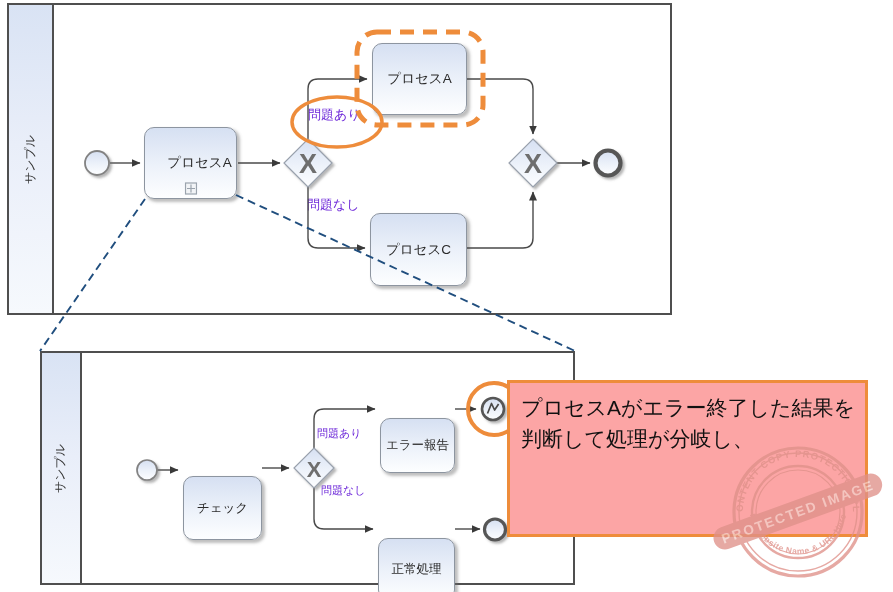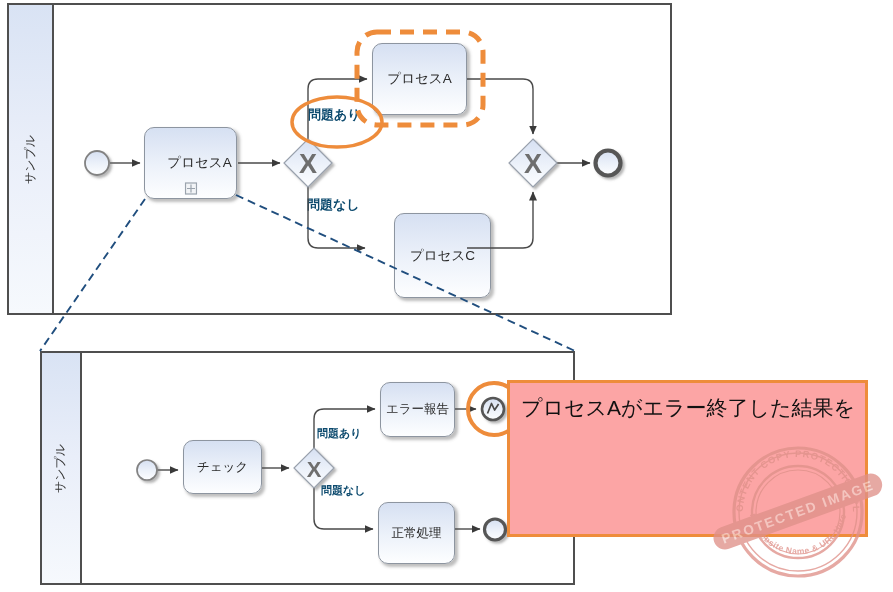--- a/index.html
+++ b/index.html
@@ -17,24 +17,24 @@
   }
   .lane-label{transform:rotate(-90deg);white-space:nowrap;font-size:12px;color:#333;}
   
   .task{
     position:absolute;box-sizing:border-box;border:1.3px solid #8d95a0;border-radius:10px;
     background:linear-gradient(180deg,#d6e0f2 0%,#edf2fa 55%,#fdfeff 100%);
     box-shadow:2.5px 2.5px 3px rgba(110,110,110,0.45);
     display:flex;align-items:center;justify-content:center;
     font-size:13.5px;color:#2b2b2b;text-align:center;
   }
-  .task.small{font-size:12.5px;}
+  .task.small{font-size:12.5px;margin-top:36px;}
   .sub-marker{position:absolute;left:50%;bottom:3px;transform:translateX(-50%);line-height:0;}
   
-  .edge-label{position:absolute;font-size:13px;color:#0c4a6e;white-space:nowrap;font-weight:bold;}
+  .edge-label{position:absolute;font-size:13px;color:#6d28d9;white-space:nowrap;}
   .edge-label.small{font-size:11px;}
   
   .callout{
     position:absolute;left:507px;top:380px;width:344px;height:126px;
     background:#fca5a5;border:3.5px solid #EE8C3B;box-sizing:content-box;
     padding:9px 0 16px 11px;z-index:5;
   }
   .callout div{font-size:21px;line-height:31px;color:#111;}
   
   #overlay{position:absolute;left:0;top:0;z-index:3;}
@@ -65,25 +65,25 @@
       <svg width="13" height="13" viewBox="0 0 13 13">
         <rect x="1" y="1" width="11" height="11" fill="#f2f4f7" stroke="#9aa3ad" stroke-width="1.2"></rect>
         <line x1="6.5" y1="2.5" x2="6.5" y2="10.5" stroke="#9aa3ad" stroke-width="1.2"></line>
         <line x1="2.5" y1="6.5" x2="10.5" y2="6.5" stroke="#9aa3ad" stroke-width="1.2"></line>
       </svg>
     </span>
   </div>
   <div class="task z2" style="left:372px;top:43px;width:95px;height:72px;">
     <span>プロセスA</span>
   </div>
-  <div class="task z2" style="left:370px;top:213px;width:97px;height:85px;margin-left:24px;">
+  <div class="task z2" style="left:370px;top:213px;width:97px;height:73px;">
     <span>プロセスC</span>
   </div>
 
-  <div class="task small z2" style="left:183px;top:440px;width:79px;height:54px;">
+  <div class="task small z2" style="left:183px;top:440px;width:79px;height:64px;">
     <span>チェック</span>
   </div>
   <div class="task small z2" style="left:380px;top:382px;width:75px;height:55px;">
     <span>エラー報告</span>
   </div>
   <div class="task small z2" style="left:378px;top:502px;width:77px;height:62px;">
     <span>正常処理</span>
   </div>
 
   <div class="edge-label z2" style="left:308px;top:106px;">問題あり</div>
@@ -154,20 +154,21 @@
       <text x="314" y="469" text-anchor="middle" dominant-baseline="central" font-size="22" font-weight="bold" fill="#6e6e6e">X</text>
     </g>
 
     <rect x="357" y="32" width="126" height="93" rx="20" fill="none" stroke="#EE8C3B" stroke-width="5" stroke-dasharray="14 9"></rect>
     <ellipse cx="337" cy="122" rx="45" ry="25" fill="none" stroke="#EE8C3B" stroke-width="3.5"></ellipse>
     <circle cx="494" cy="409" r="26" fill="none" stroke="#EE8C3B" stroke-width="4"></circle>
   </svg>
 
   <div class="callout">
     <div>プロセスAがエラー終了した結果を</div>
+    <div>判断して処理が分岐し、</div>
   </div>
 
   <svg id="stamp" width="190" height="170" viewBox="0 0 190 170">
     <defs>
       <path id="arcTop" d="M 40,85 A 55,55 0 1 1 150,85" fill="none"></path>
       <path id="arcBottom" d="M 47,88 A 49,49 0 0 0 143,88" fill="none"></path>
     </defs>
     <g stroke="#DF918A" fill="none">
       <circle cx="95" cy="85" r="64" stroke-width="3.2"></circle>
       <circle cx="95" cy="85" r="59" stroke-width="1.4"></circle>

